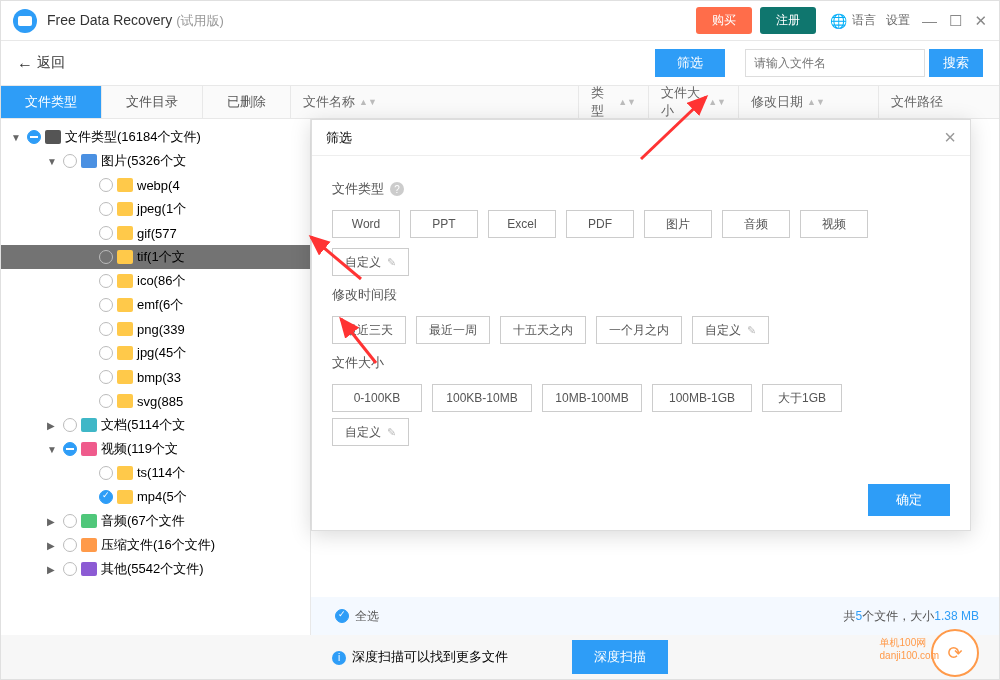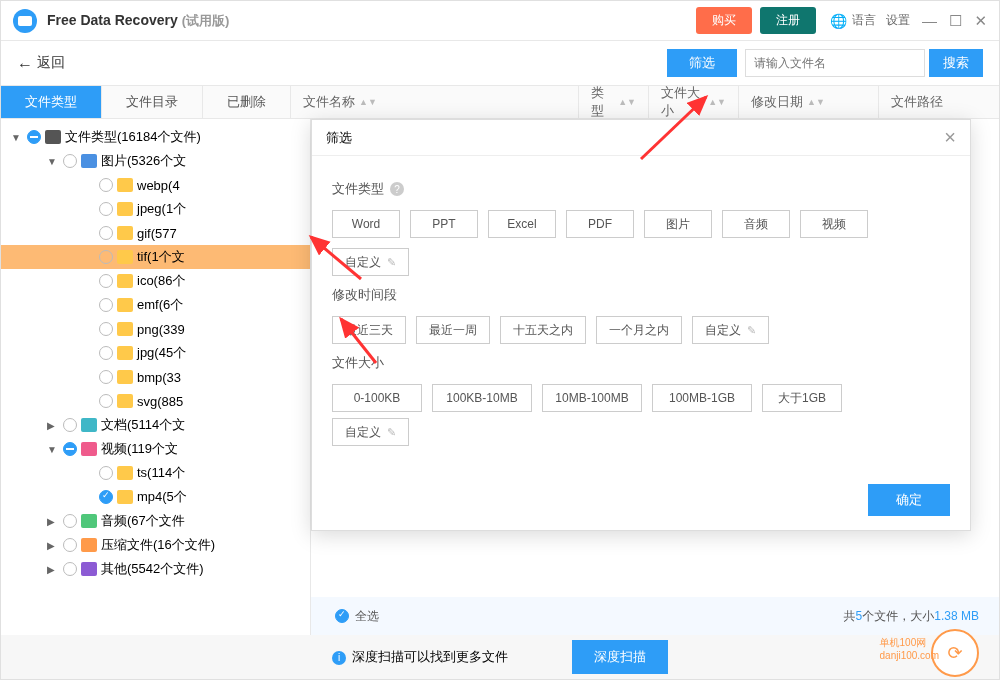--- a/index.html
+++ b/index.html
@@ -2,49 +2,49 @@
 <html><head>
 <meta charset="utf-8">
 <style>
 * { box-sizing: border-box; margin: 0; padding: 0; font-family: "Microsoft YaHei", Arial, sans-serif; }
 body { background: #fff; width: 1000px; height: 680px; overflow: hidden; position: relative; border: 1px solid #e0e0e0; }
 
 
 .titlebar { height: 40px; display: flex; align-items: center; padding: 0 12px; border-bottom: 1px solid #e8e8e8; }
 .logo { width: 24px; height: 24px; border-radius: 50%; background: #2e9df7; margin-right: 10px; display: flex; align-items: center; justify-content: center; }
 .logo-inner { width: 14px; height: 10px; background: #fff; border-radius: 2px; }
-.title { font-size: 14px; color: #333; font-weight: bold; }
+.title { font-size: 14px; color: #333; }
 .title .ver { color: #999; font-size: 13px; }
 .spacer { flex: 1; }
 .btn { padding: 5px 16px; border-radius: 3px; font-size: 12px; color: #fff; margin-left: 8px; cursor: pointer; border: none; }
 .btn-buy { background: #ff6d4a; }
 .btn-reg { background: #0f766e; }
 .ico { width: 18px; height: 18px; display: inline-flex; align-items: center; justify-content: center; color: #888; margin-left: 14px; cursor: pointer; font-size: 14px; }
 .win-ctrl { margin-left: 12px; color: #888; font-size: 15px; cursor: pointer; }
 
 
 .toolbar { height: 44px; display: flex; align-items: center; padding: 0 16px; }
 .back { display: flex; align-items: center; font-size: 14px; color: #333; cursor: pointer; }
 .back .arrow { font-size: 16px; margin-right: 4px; }
 .filter-btn { background: #2e9df7; color: #fff; font-size: 13px; padding: 5px 22px; border: none; cursor: pointer; }
-.search-input { width: 180px; height: 28px; border: 1px solid #ddd; padding: 0 8px; font-size: 12px; margin-left: 8px; }
+.search-input { width: 180px; height: 28px; border: 1px solid #ddd; padding: 0 8px; font-size: 12px; margin-left: 20px; }
 .search-btn { background: #2e9df7; color: #fff; font-size: 13px; padding: 5px 14px; border: none; cursor: pointer; margin-left: 4px; }
 
 
 .header-row { height: 34px; display: flex; border-top: 1px solid #e8e8e8; border-bottom: 1px solid #e8e8e8; background: #fafafa; font-size: 13px; }
 .tab { padding: 0 24px; display: flex; align-items: center; color: #555; cursor: pointer; border-right: 1px solid #e8e8e8; }
 .tab.active { background: #2e9df7; color: #fff; }
 .col { display: flex; align-items: center; padding: 0 12px; color: #666; border-right: 1px solid #e8e8e8; cursor: pointer; }
 .col .sort { font-size: 9px; margin-left: 4px; color: #bbb; }
 
 
 .main { display: flex; height: 536px; }
 .tree { width: 310px; border-right: 1px solid #e8e8e8; overflow: hidden; font-size: 13px; padding-top: 6px; }
 .tree-row { display: flex; align-items: center; height: 24px; padding-left: 8px; cursor: pointer; white-space: nowrap; }
-.tree-row.sel { background: #fdba74; }
+.tree-row.sel { background: #737373; }
 .tri { width: 12px; font-size: 10px; color: #666; }
 .chk { width: 14px; height: 14px; border: 1px solid #bbb; border-radius: 50%; margin: 0 4px; flex-shrink: 0; }
 .chk.on { background: #2e9df7; border-color: #2e9df7; position: relative; }
 .chk.on::after { content: "✓"; color: #fff; font-size: 9px; position: absolute; top: -1px; left: 2px; }
 .chk.minus { background: #2e9df7; border-color: #2e9df7; position: relative; }
 .chk.minus::after { content: ""; position: absolute; top: 5px; left: 2px; width: 8px; height: 2px; background: #fff; }
 .fico { width: 16px; height: 14px; border-radius: 2px; margin-right: 4px; flex-shrink: 0; }
 .fico.drive { background: #555; }
 .fico.blue { background: #4a90e2; }
 .fico.yellow { background: #ffc94a; }

